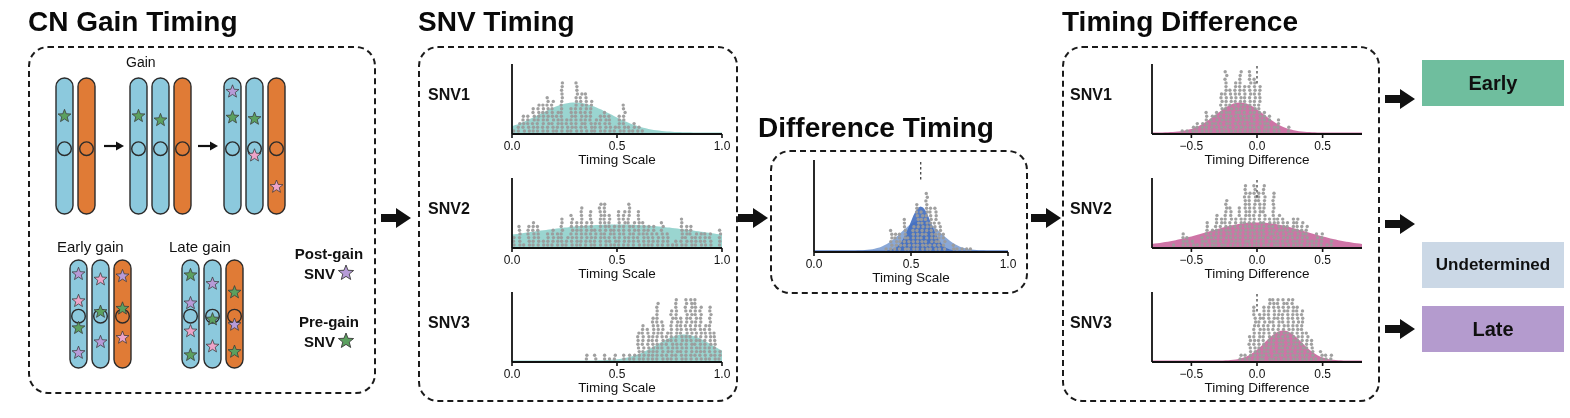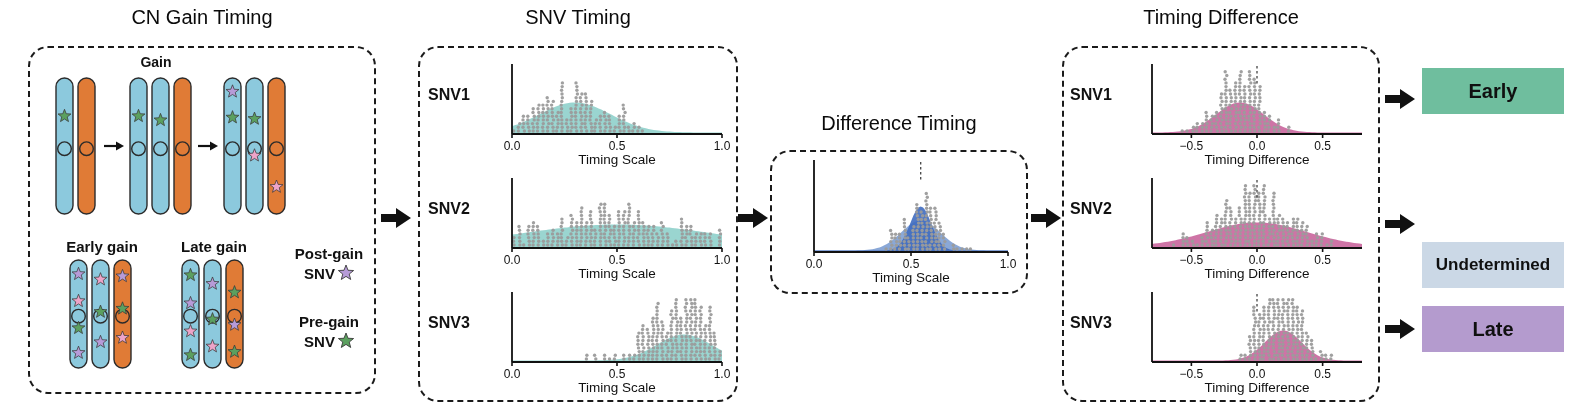--- a/index.html
+++ b/index.html
@@ -1,27 +1,27 @@
 <!DOCTYPE html>
 <html><head>
 <meta charset="utf-8">
 <style>
   html,body{margin:0;padding:0;background:#fff;}
   body{font-family:"Liberation Sans",sans-serif;color:#111;}
   .canvas{position:relative;width:1570px;height:418px;background:#fff;overflow:hidden;}
-  .panel-title{position:absolute;text-align:center;font-size:20px;font-weight:400;color:#0a0a0a;}
+  .panel-title{position:absolute;text-align:left;font-size:28px;font-weight:700;color:#0a0a0a;}
   .panel-box{position:absolute;border:2.5px dashed #1a1a1a;border-radius:20px;box-sizing:border-box;}
   .plot-row-label{position:absolute;font-size:16px;font-weight:700;text-align:left;}
   .plot-svg{position:absolute;}
   svg text{font-family:"Liberation Sans",sans-serif;}
   .flow{position:absolute;}
   .result-box{position:absolute;width:142px;height:46px;display:flex;align-items:center;justify-content:center;
     font-weight:700;font-size:20px;color:#101010;}
   .result-box.small{font-size:17px;margin-top:41px;}
-  .fig-label{position:absolute;font-weight:700;font-size:14px;text-align:center;}
+  .fig-label{position:absolute;font-weight:400;font-size:14px;text-align:left;}
   .legend-item{position:absolute;width:88px;text-align:center;font-weight:700;font-size:15px;line-height:1.3;}
   .legend-star{vertical-align:-2px;margin-left:3px;}
 </style>
 </head>
 <body>
 
 <div class="canvas">
 
   <div class="panel-title" style="left:28px;top:6px;width:348px;">CN Gain Timing</div>
   <div class="panel-title" style="left:418px;top:6px;width:320px;">SNV Timing</div>
@@ -1659,17 +1659,17 @@
   <svg class="flow" style="left:1384px;top:87px;" width="32" height="24" viewBox="0 0 32 24">
       <path d="M1 8 H16 V2 L31 12 L16 22 V16 H1 Z" fill="#111"></path>
     </svg>
   <svg class="flow" style="left:1384px;top:212px;" width="32" height="24" viewBox="0 0 32 24">
       <path d="M1 8 H16 V2 L31 12 L16 22 V16 H1 Z" fill="#111"></path>
     </svg>
   <svg class="flow" style="left:1384px;top:317px;" width="32" height="24" viewBox="0 0 32 24">
       <path d="M1 8 H16 V2 L31 12 L16 22 V16 H1 Z" fill="#111"></path>
     </svg>
 
-  <div class="result-box" style="left: 1422px; top: 68px; background: rgb(111, 190, 158);">Early</div>
+  <div class="result-box" style="left: 1422px; top: 60px; background: rgb(111, 190, 158);">Early</div>
   <div class="result-box small" style="left: 1422px; top: 201px; background: rgb(203, 216, 230);">Undetermined</div>
   <div class="result-box" style="left: 1422px; top: 306px; background: rgb(180, 155, 206);">Late</div>
 
 </div>
 
 </body></html>

